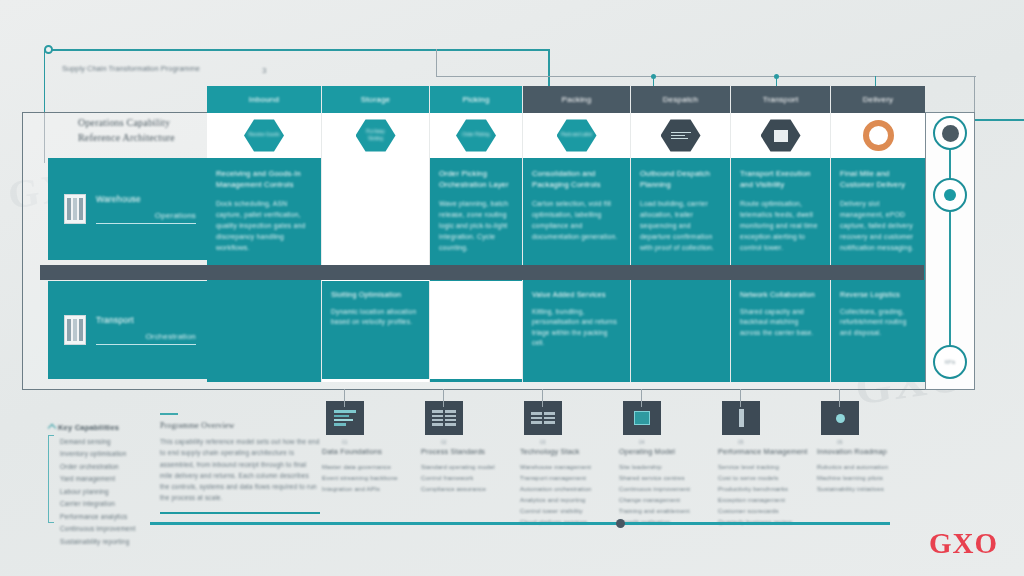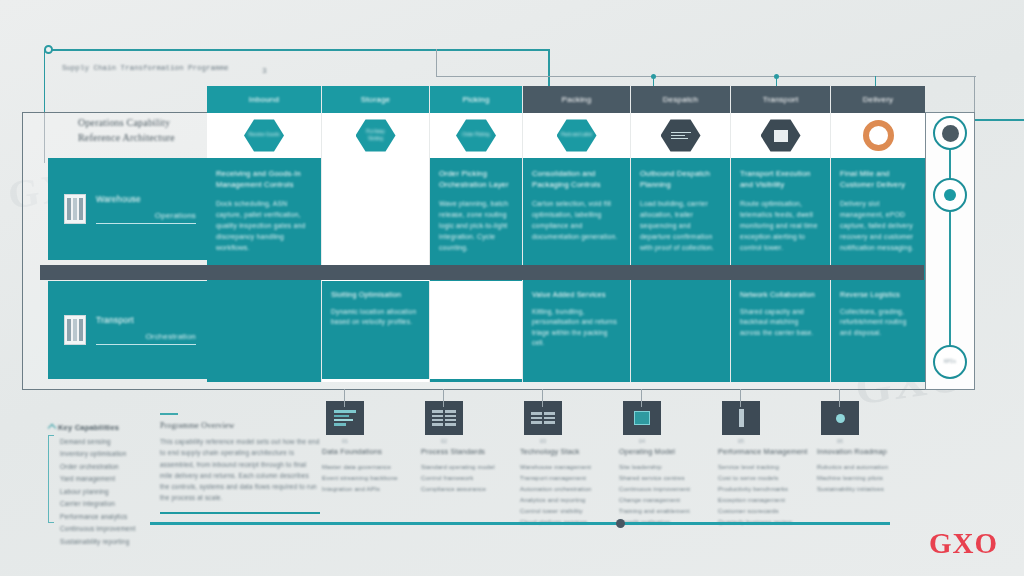--- a/index.html
+++ b/index.html
@@ -19,21 +19,21 @@
   }
 
   
   .blur {
     filter: blur(1.25px);
     -webkit-filter: blur(1.25px);
     letter-spacing: .2px;
     white-space: normal;
   }
   .blur-hard { filter: blur(1.6px); -webkit-filter: blur(1.6px); }
-  .blur-soft { filter: blur(0.9px); font-family: Liberation Mono, monospace; -webkit-filter: blur(0.9px); }
+  .blur-soft { filter: blur(0.9px); -webkit-filter: blur(0.9px); }
 
   
   .sheet {
     position: absolute;
     inset: 0;
     background: linear-gradient(160deg, #eceeee 0%, #e4e8e8 45%, #e9ecec 100%);
   }
 
   
   .wm {

